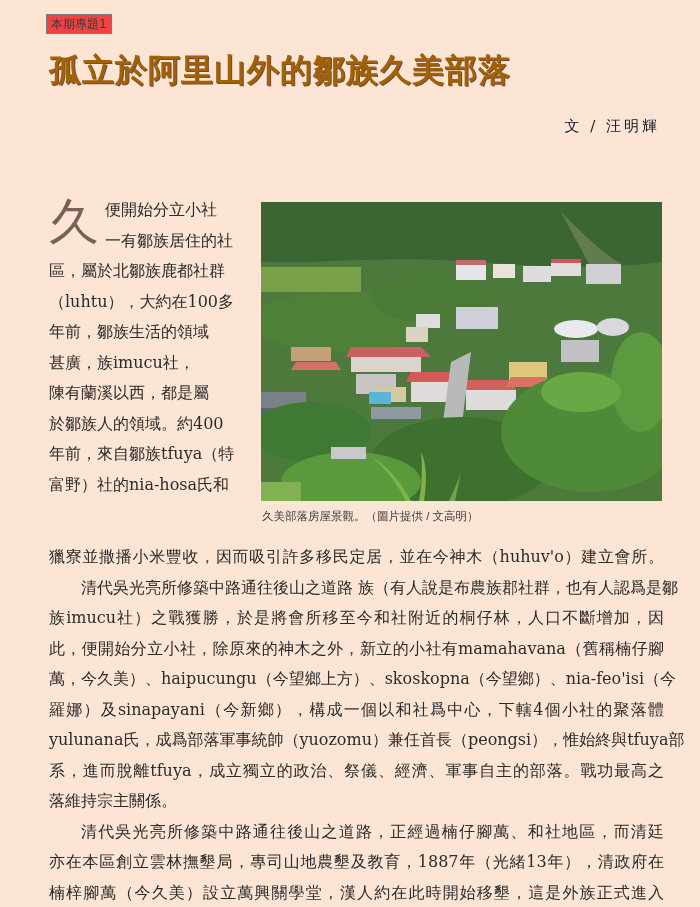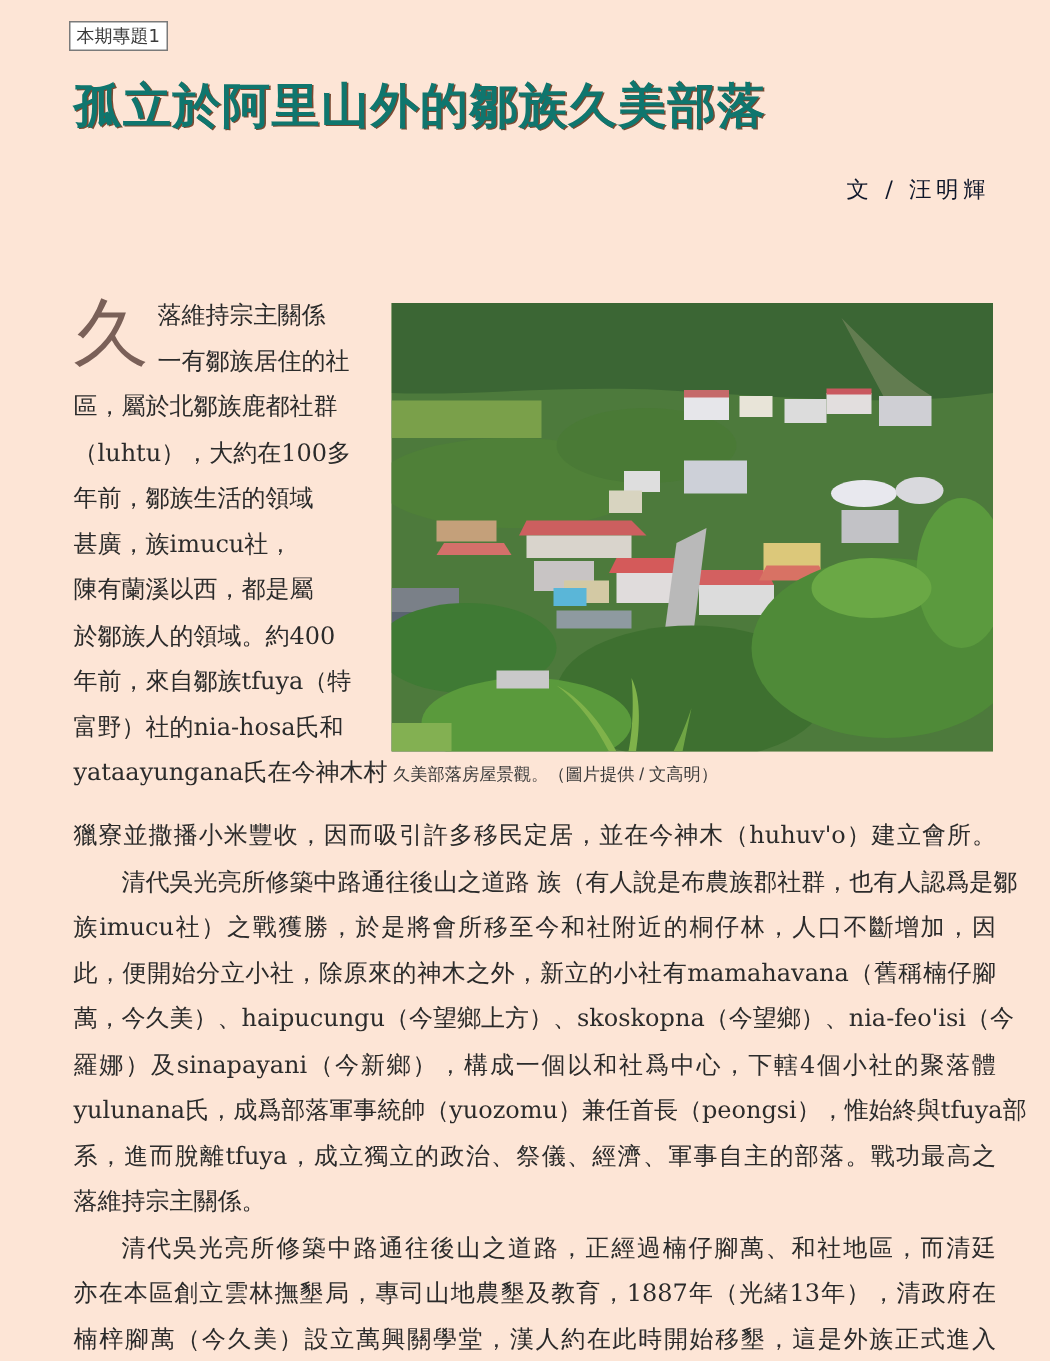--- a/index.html
+++ b/index.html
@@ -7,32 +7,32 @@
     width: 700px; height: 907px; overflow: hidden;
     background: #fde5d6;
     font-family: "DejaVu Serif", "Liberation Serif", serif;
     color: #2b2b2b;
     position: relative;
   }
   .tag {
     position: absolute; left: 46px; top: 14px;
     height: 18px; padding: 0 4px;
     border: 1px solid #7a7a7a;
-    background: #ffffff;
+    background: #ef4444;
     color: #3a3a3a;
     font-family: "DejaVu Sans", "Liberation Sans", sans-serif;
     font-size: 12px; line-height: 18px;
   }
   .title {
     position: absolute; left: 49px; top: 48px;
     margin: 0;
     font-family: "DejaVu Serif", "Liberation Serif", serif;
     font-weight: bold;
     font-size: 32px; line-height: 44px; letter-spacing: 1px;
-    color: #0f766e;
+    color: #a16207;
     text-shadow: 1px 1px 0 #7a4a32;
   }
   .byline {
     position: absolute; right: 40px; top: 117px;
     font-size: 15px; letter-spacing: 3px; color: #0f172a;
   }
   .photo {
     position: absolute; left: 261px; top: 202px; width: 401px; height: 299px;
     overflow: hidden;
     background: #4f7a3e;
@@ -116,31 +116,30 @@
     <path d="M110 255 C130 270 140 290 145 299 L150 299 C140 280 125 262 110 255 Z" fill="#7fb24a"></path>
     <path d="M160 250 C162 270 160 290 158 299 L163 299 C166 280 166 262 160 250 Z" fill="#7fb24a"></path>
     <path d="M200 270 C195 285 190 295 188 299 L194 299 Z" fill="#6fa544"></path>
     <rect x="0" y="280" width="40" height="19" fill="#83b052"></rect>
   </svg>
 </div>
 <div class="caption">久美部落房屋景觀。（圖片提供 / 文高明）</div>
 
 <div class="col-left">
   <span class="dropcap">久</span>
-  <span class="line">落維持宗主關係</span>
+  <span class="line">便開始分立小社</span>
   <span class="line">一有鄒族居住的社</span>
   <span class="line">區，屬於北鄒族鹿都社群</span>
   <span class="line">（luhtu），大約在100多</span>
   <span class="line">年前，鄒族生活的領域</span>
   <span class="line">甚廣，族imucu社，</span>
   <span class="line">陳有蘭溪以西，都是屬</span>
   <span class="line">於鄒族人的領域。約400</span>
   <span class="line">年前，來自鄒族tfuya（特</span>
   <span class="line">富野）社的nia-hosa氏和</span>
-  <span class="line">yataayungana氏在今神木村</span>
 </div>
 
 <div class="full">
   <span class="line">獵寮並撒播小米豐收，因而吸引許多移民定居，並在今神木（huhuv'o）建立會所。</span>
   <span class="line indent">清代吳光亮所修築中路通往後山之道路 族（有人說是布農族郡社群，也有人認爲是鄒</span>
   <span class="line">族imucu社）之戰獲勝，於是將會所移至今和社附近的桐仔林，人口不斷增加，因</span>
   <span class="line">此，便開始分立小社，除原來的神木之外，新立的小社有mamahavana（舊稱楠仔腳</span>
   <span class="line">萬，今久美）、haipucungu（今望鄉上方）、skoskopna（今望鄉）、nia-feo'isi（今</span>
   <span class="line">羅娜）及sinapayani（今新鄉），構成一個以和社爲中心，下轄4個小社的聚落體</span>
   <span class="line">yulunana氏，成爲部落軍事統帥（yuozomu）兼任首長（peongsi），惟始終與tfuya部</span>

